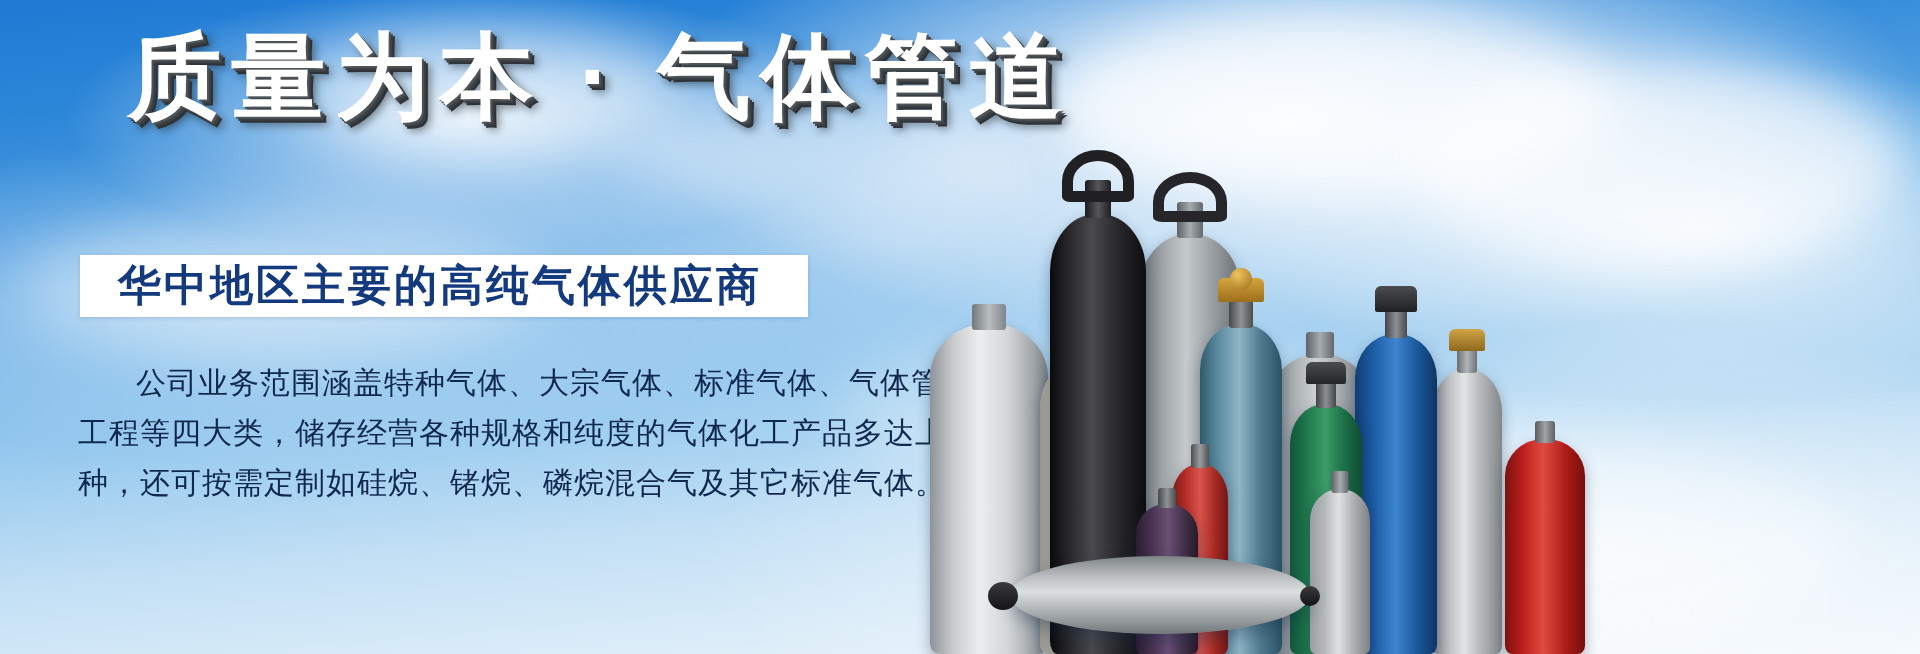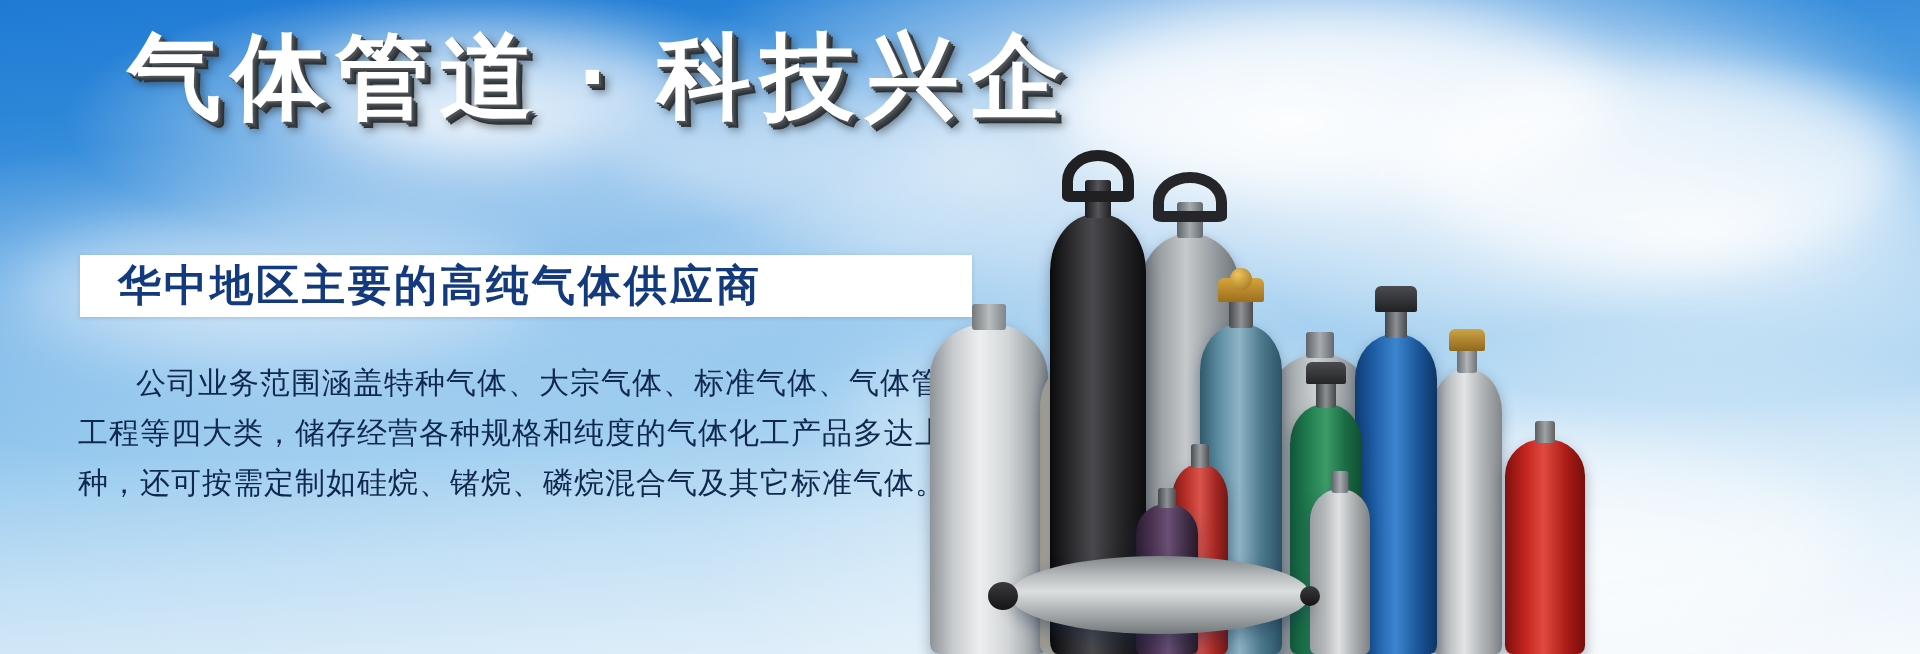--- a/index.html
+++ b/index.html
@@ -68,21 +68,21 @@
     font-family:"Liberation Serif", serif;
     font-size:37px; font-weight:bold;
     letter-spacing:.5px;
     color:#0d1520;
     white-space:nowrap;
   }
 
   
   .white-band {
     position:absolute; left:80px; top:255px;
-    width:892px; height:62px;
+    width:728px; height:62px;
     background:#ffffff;
     box-shadow:0 1px 4px rgba(30,60,100,.18);
     display:flex; align-items:center;
   }
   .white-band .band-text {
     font-family:"Liberation Sans", sans-serif;
     font-size:43px; font-weight:bold;
     letter-spacing:3px;
     color:#143a7e;
     padding-left:38px;
@@ -149,21 +149,21 @@
 <div class="banner">
 
   <div class="cloud c1"></div>
   <div class="cloud c2"></div>
   <div class="cloud c3"></div>
   <div class="cloud c4"></div>
   <div class="cloud c5"></div>
   <div class="cloud c6"></div>
   <div class="cloud c7"></div>
 
-  <div class="headline">气体管道 · 科技兴企</div>
+  <div class="headline">质量为本 · 气体管道</div>
 
 
   <div class="white-band">
     <span class="band-text">华中地区主要的高纯气体供应商</span>
   </div>
 
   <div class="body-copy">
     <span class="ln indent">公司业务范围涵盖特种气体、大宗气体、标准气体、气体管道</span>
     <span class="ln">工程等四大类，储存经营各种规格和纯度的气体化工产品多达上百</span>
     <span class="ln">种，还可按需定制如硅烷、锗烷、磷烷混合气及其它标准气体。</span>

